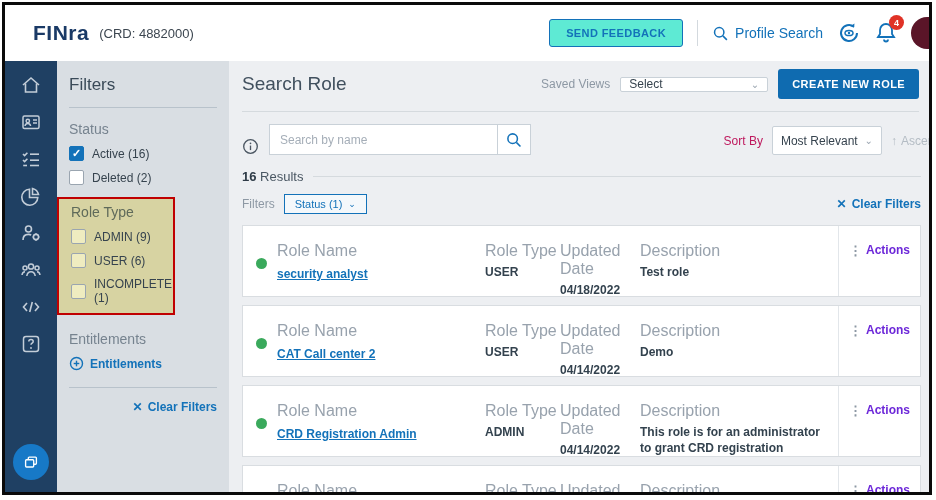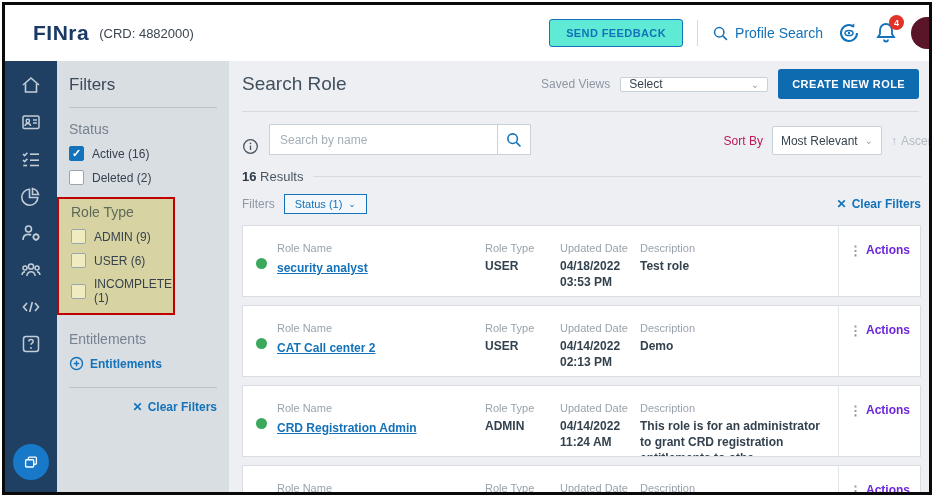--- a/index.html
+++ b/index.html
@@ -77,21 +77,21 @@
   
   .cards { margin-top:11px; padding-right:8px; }
   .card { background:#fff; border:1px solid #d9dde1; height:72px; margin-bottom:8px; display:flex; overflow:hidden; }
   .dot-col { width:34px; padding:32px 0 0 13px; flex-shrink:0; }
   .dot { width:11px; height:11px; border-radius:50%; background:#3aa95c; }
   .col { padding-top:16px; flex-shrink:0; }
   .col-name { width:208px; }
   .col-type { width:75px; }
   .col-date { width:80px; }
   .col-desc { flex:1; padding-right:10px; }
-  .col-label { font-size:11px; color:#98a2ad; margin-bottom:4px; }
+  .col-label { font-size:16px; color:#98a2ad; margin-bottom:4px; }
   .col-val { font-size:12px; font-weight:bold; color:#33424e; line-height:1.35; }
   .name-link { font-size:12px; font-weight:bold; color:#1372b9; text-decoration:underline; cursor:pointer; }
   .actions-col { width:82px; border-left:1px solid #e2e6ea; padding-top:17px; display:flex; justify-content:center; align-items:flex-start; gap:4px; flex-shrink:0; cursor:pointer; }
   .dots { color:#8d98a4; font-size:13px; font-weight:bold; }
   .actions-label { color:#6d28d9; font-size:12px; font-weight:bold; }
 
   svg { display:block; }
 </style>
 </head>
 <body>

